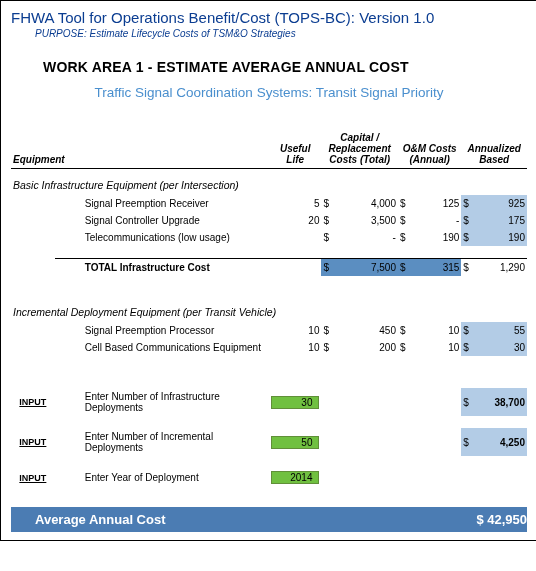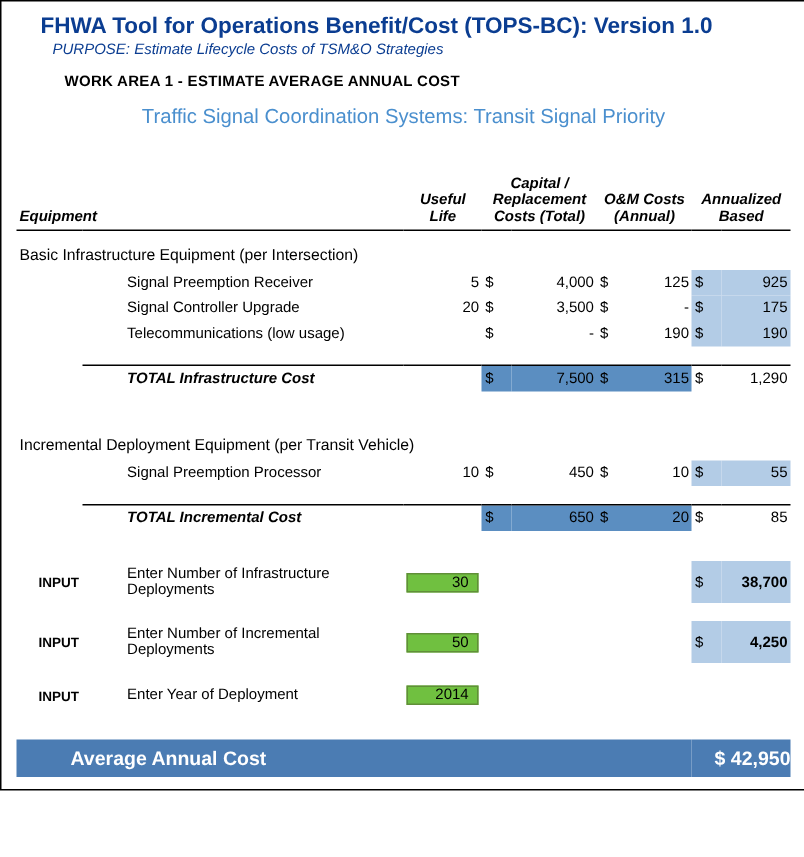--- a/index.html
+++ b/index.html
@@ -6,35 +6,35 @@
     font-family: Arial, sans-serif;
     font-size: 10px;
     margin: 0;
     padding: 8px 10px;
     width: 516px;
     border: 1px solid #000;
     color: #000;
   }
   .title {
     font-size: 15px;
-    font-weight: bold;
+    font-weight: normal;
     color: #0b3d91;
-    margin: 0 0 2px 16px;
+    margin: 0 0 2px 0;
   }
   .purpose {
     font-size: 10px;
     font-style: italic;
     color: #0b3d91;
     margin: 0 0 2px 24px;
   }
   .workarea {
-    font-size: 10px;
+    font-size: 14px;
     font-weight: bold;
     color: #000;
-    margin: 10px 0 10px 32px;
+    margin: 20px 0 10px 32px;
     letter-spacing: 0.2px;
   }
   .subheader {
     font-size: 13.5px;
     font-weight: normal;
     color: #4A8FCE;
     text-align: center;
     margin: 6px 0 30px 0;
   }
   table {
@@ -58,44 +58,46 @@
     padding: 2px 2px 3px 2px;
     font-style: italic;
   }
   th.eq { text-align: left; margin-left: 32px; }
   td {
     padding: 3px 2px;
     font-size: 10px;
     vertical-align: middle;
   }
   .r { text-align: right; }
-  .ital { font-style: italic; }
+  .ital { }
   .bold { font-weight: bold; }
   .indent { padding-left: 30px; }
   .sectionhdr td {
+    font-style: italic;
     font-size: 10.5px;
     padding-top: 10px;
     padding-bottom: 4px;
   }
   .spacer td { height: 6px; }
   .spacer-lg td { height: 14px; }
   .blue { background: #B3CCE6; }
   .blue-dk { background: #5B8EC1; }
   .totline { border-top: 1px solid #000; }
   .inputcell {
     background: #70C040;
     text-align:right;
     padding-right:6px;
     border:1px solid #608f38;
     font-size:10px;
   }
   .inputlbl {
     font-weight: bold;
     font-size: 9px;
-    text-align:right;
+    text-align:center;
+    text-decoration:underline;
   }
   .footer-row td {
     background: #4B7CB3;
     color: #fff;
     font-weight: bold;
     font-size: 13px;
     padding: 5px 6px;
   }
   .footer-row .footer-val {
     text-align: right;
@@ -195,34 +197,34 @@
       <td></td>
       <td class="indent">Signal Preemption Processor</td>
       <td class="r">10</td>
       <td class="dollar">$</td>
         <td class="r">450</td>
       <td class="dollar">$</td>
         <td class="r">10</td>
       <td class="dollar blue">$</td>
         <td class="r blue">55</td>
     </tr>
-    <tr class="spacer">
-        <td colspan="9"></td>
-      </tr>
-    <tr>
-      <td></td>
-      <td class="indent ital bold totline">TOTAL Incremental Cost</td>
-      <td class="totline"></td>
-      <td class="dollar blue-dk totline">$</td>
-        <td class="r blue-dk totline">650</td>
-      <td class="dollar blue-dk totline">$</td>
-        <td class="r blue-dk totline">20</td>
-      <td class="dollar totline">$</td>
-        <td class="r totline">85</td>
-    </tr>
+    <tr>
+      <td></td>
+      <td class="indent">Cell Based Communications Equipment</td>
+      <td class="r">10</td>
+      <td class="dollar">$</td>
+        <td class="r">200</td>
+      <td class="dollar">$</td>
+        <td class="r">10</td>
+      <td class="dollar blue">$</td>
+        <td class="r blue">30</td>
+    </tr>
+    <tr class="spacer">
+        <td colspan="9"></td>
+      </tr>
 
     <tr class="spacer-lg">
         <td colspan="9"></td>
       </tr>
 
     <tr>
       <td class="inputlbl">INPUT</td>
       <td class="indent">Enter Number of Infrastructure Deployments</td>
       <td>
           <div class="inputcell">30</div>
@@ -258,17 +260,17 @@
       <td class="indent">Enter Year of Deployment</td>
       <td>
           <div class="inputcell">2014</div>
         </td>
       <td colspan="6"></td>
     </tr>
     <tr class="spacer-lg">
         <td colspan="9"></td>
       </tr>
     <tr class="footer-row">
-      <td colspan="7" style="padding-left:36px">Average Annual Cost</td>
+      <td colspan="7" style="padding-left:24px">Average Annual Cost</td>
       <td colspan="2" class="footer-val">$ 42,950</td>
     </tr>
   </tbody>
 </table>
 
 </body></html>

